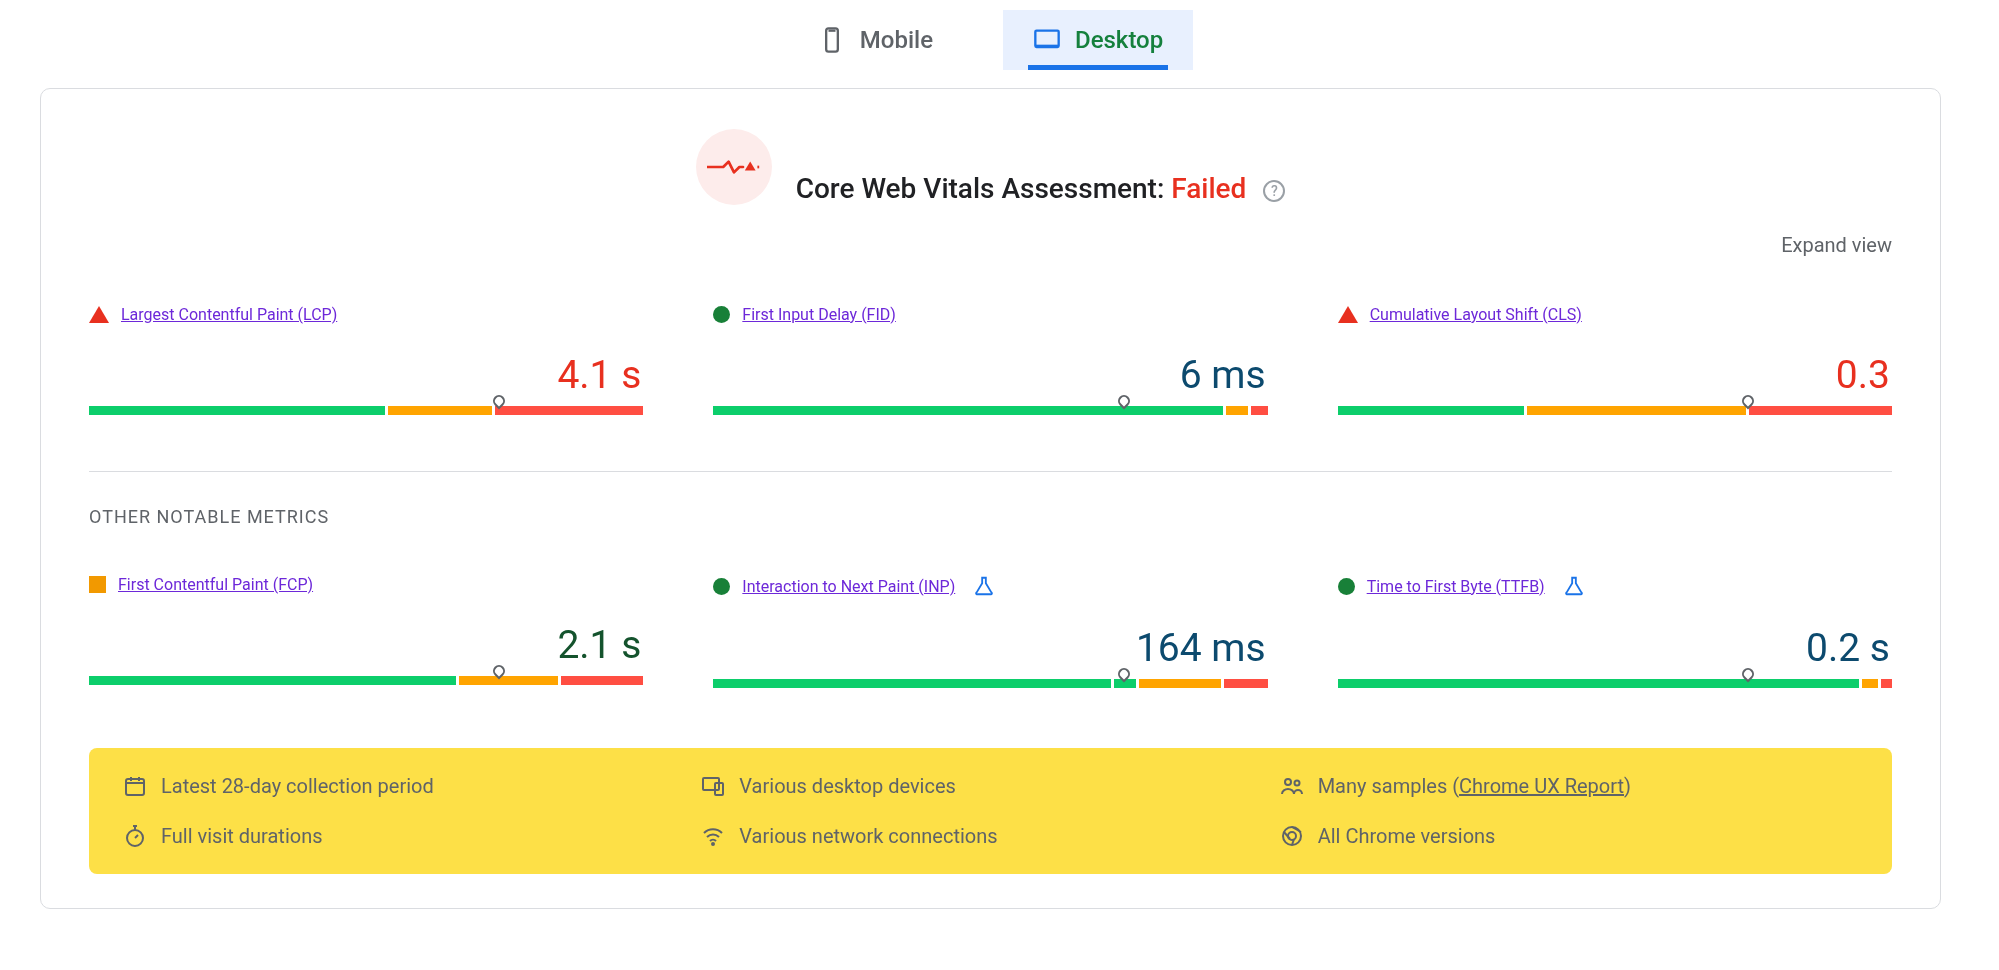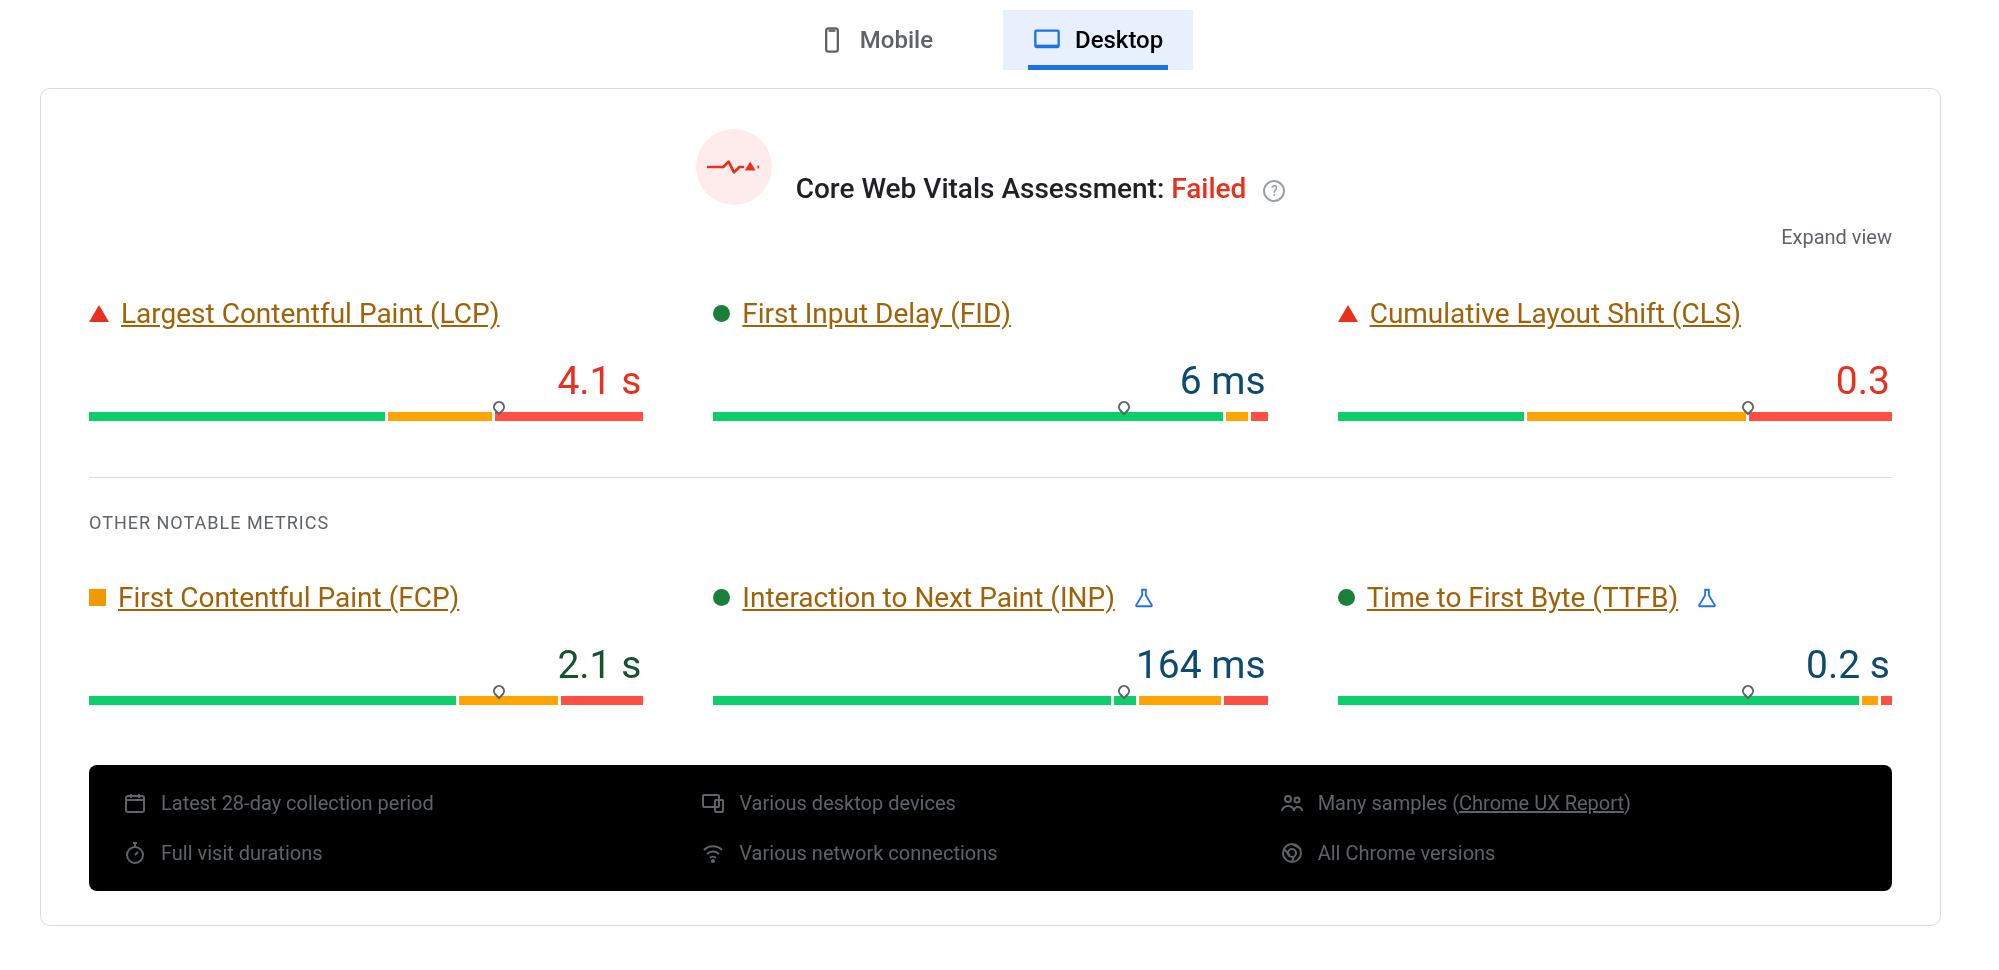--- a/index.html
+++ b/index.html
@@ -25,21 +25,21 @@
       align-items: center;
       gap: 14px;
       padding: 16px 30px;
       font-size: 24px;
       font-weight: 500;
       cursor: pointer;
       color: #5f6368;
     }
     .tab.active {
       background: #e8f0fe;
-      color: #000000;
+      color: #15803d;
       position: relative;
     }
     .tab.active::after {
       content: '';
       position: absolute;
       bottom: 0;
       left: 25px;
       right: 25px;
       height: 5px;
       background: #1a73e8;
@@ -83,21 +83,21 @@
       justify-content: center;
       font-size: 14px;
       color: #9aa0a6;
       margin-left: 10px;
       vertical-align: middle;
     }
     .expand {
       text-align: right;
       font-size: 20px;
       color: #5f6368;
-      margin-top: 20px;
+      margin-top: 28px;
       cursor: pointer;
     }
     
     .metrics-row {
       display: grid;
       grid-template-columns: 1fr 1fr 1fr;
       gap: 70px;
       margin-top: 48px;
     }
     .metric {}
@@ -115,22 +115,22 @@
     .status-square {
       width: 17px; height: 17px;
       background: #f29900;
     }
     .status-circle {
       width: 17px; height: 17px;
       border-radius: 50%;
       background: #188038;
     }
     .metric-name {
-      font-size: 28px;
-      color: #a16207;
+      font-size: 16px;
+      color: #6d28d9;
       text-decoration: underline;
       cursor: pointer;
     }
     .flask {
       width: 22px; height: 22px;
       margin-left: 6px;
     }
     .metric-value {
       text-align: right;
       font-size: 39px;
@@ -187,21 +187,21 @@
       margin-top: 56px;
     }
     .section-title {
       font-size: 18px;
       letter-spacing: 1px;
       color: #5f6368;
       margin-top: 34px;
     }
     
     .infobox {
-      background: #000000;
+      background: #fde047;
       border-radius: 8px;
       padding: 26px 34px;
       margin-top: 60px;
       display: grid;
       grid-template-columns: 1fr 1fr 1fr;
       row-gap: 26px;
       font-size: 20px;
       color: #5f6368;
     }
     .info-item { display: flex; align-items: center; gap: 14px; }

